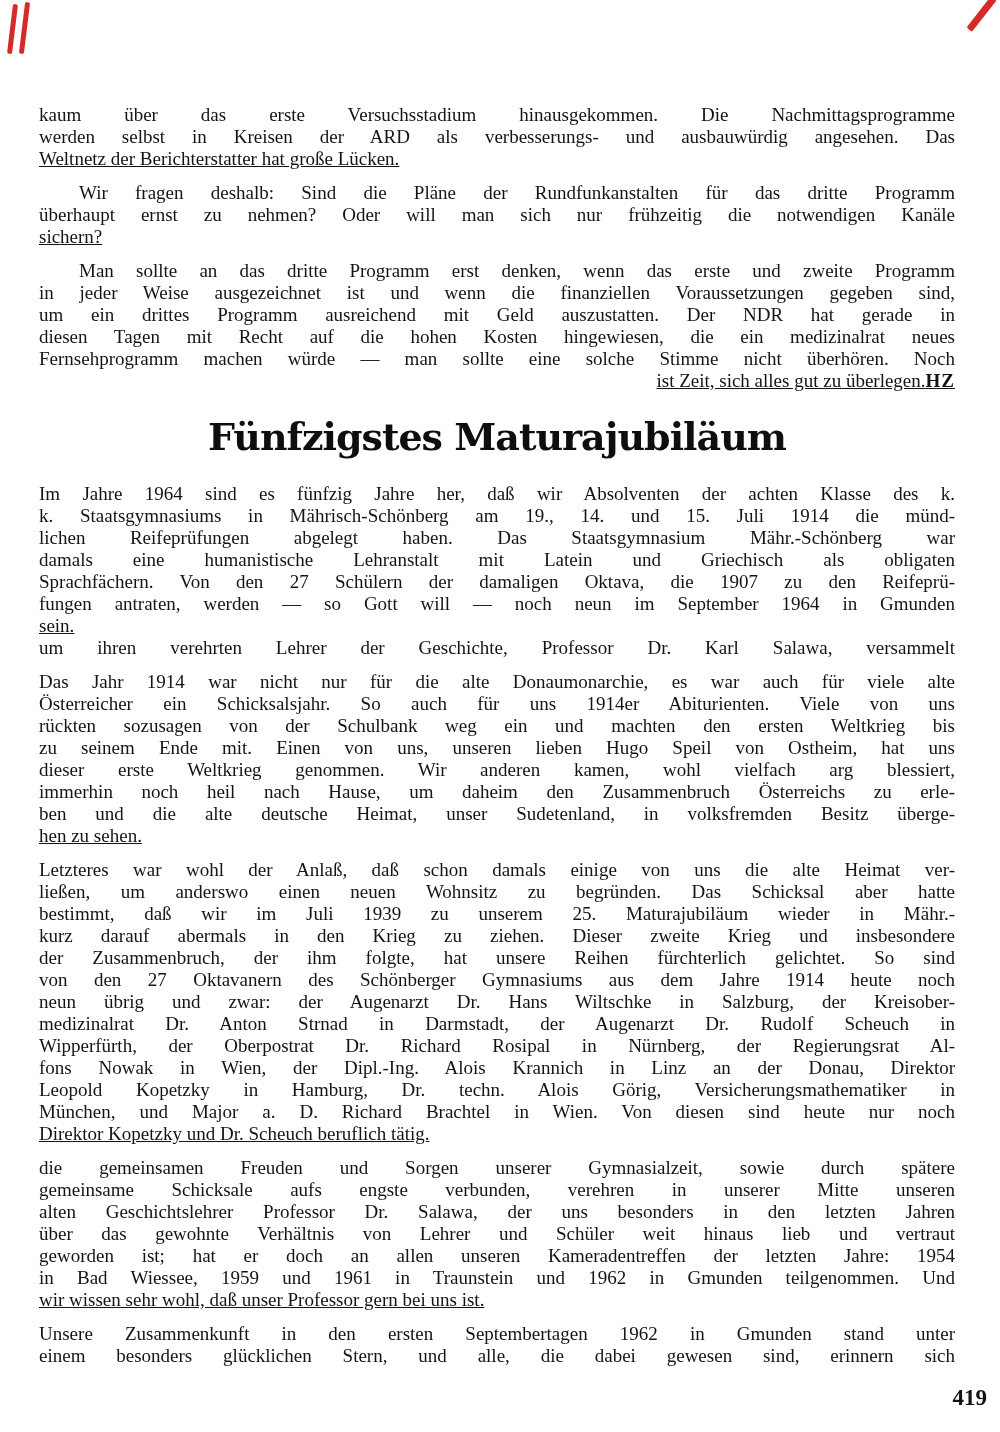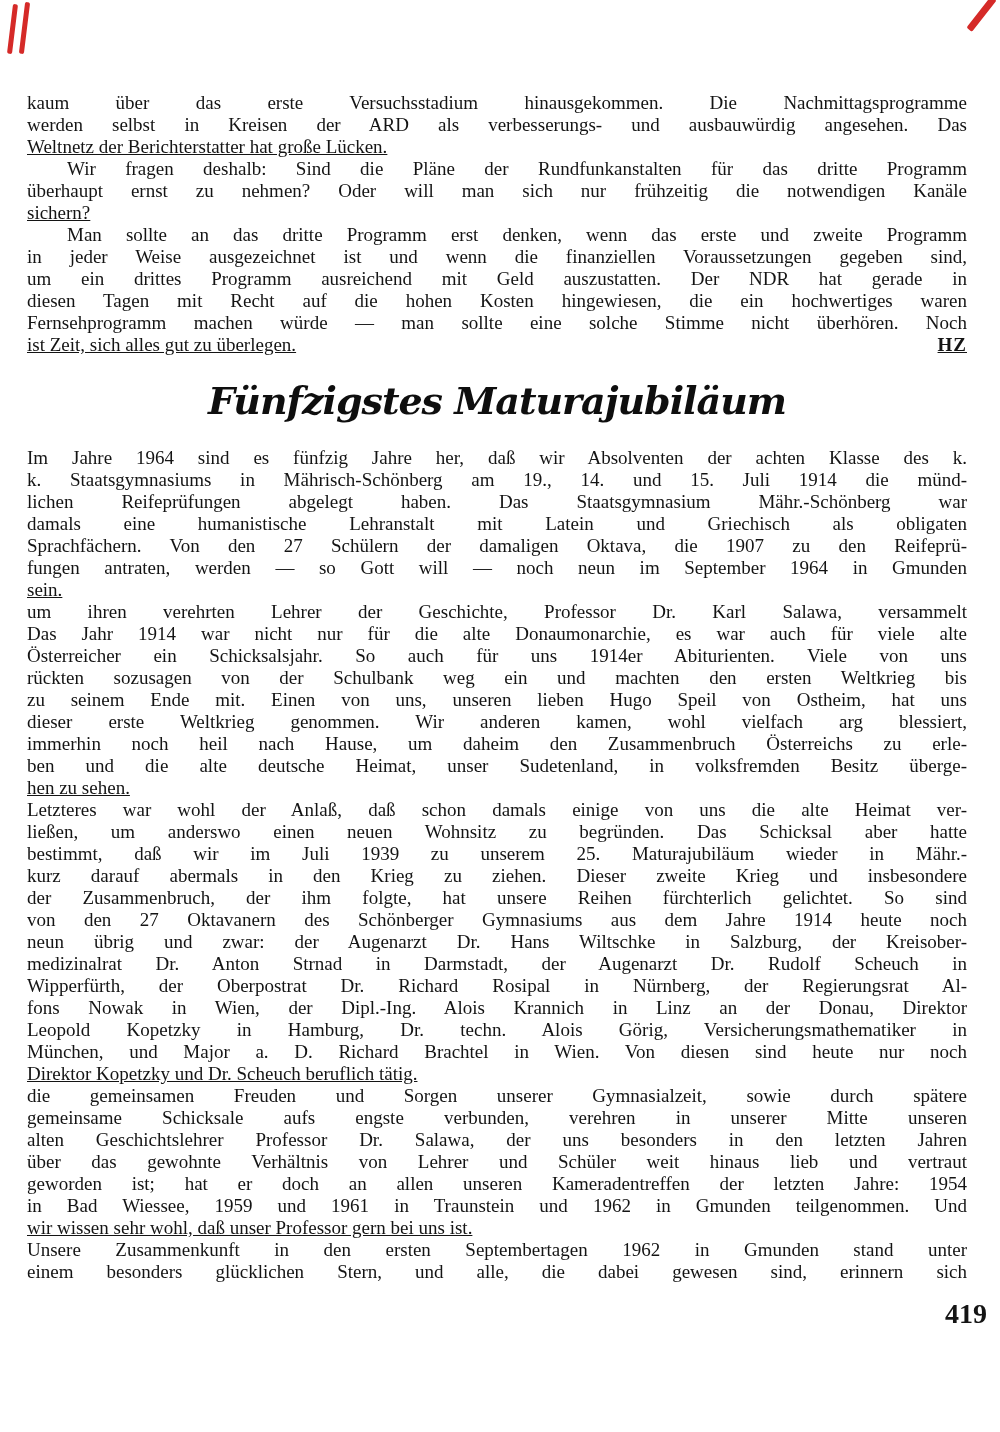--- a/index.html
+++ b/index.html
@@ -9,53 +9,52 @@
     position:relative;
     overflow:hidden;
     font-family:"Liberation Serif","DejaVu Serif",serif;
     color:#141414;
   }
   .content{
     position:absolute;
     left:27px;top:92px;
     width:940px;
   }
-  .para{margin:0;}
+  .para{margin:12px;}
   .line{
     font-size:19px;
     line-height:22px;
     text-align:justify;
     text-align-last:justify;
     white-space:normal;
   }
   .line.last{text-align-last:left;text-decoration:underline;}
   .para.indent .line:first-child{text-indent:40px;}
   .sig-row{
     display:flex;
-    justify-content:space-between;
+    justify-content:flex-end;
     align-items:baseline;
   }
   .sig{font-weight:bold;letter-spacing:1px;}
   .title{
     margin:22px 0 23px 0;
     text-align:center;
     font-family:"DejaVu Serif","Liberation Serif",serif;
     font-weight:bold;
-    font-style:italic;
     font-size:38px;
     line-height:46px;
     letter-spacing:-1px;
     color:#0e0e0e;
   }
   .pageno{
     margin-top:20px;
     margin-right:-20px;
     text-align:right;
     font-weight:bold;
-    font-size:28px;
+    font-size:23px;
     line-height:22px;
   }
   
   .red-mark{position:absolute;}
   .red-mark i{
     display:block;position:absolute;
     background:#d52a28;border-radius:2px;
   }
   .mark-left{left:8px;top:2px;width:26px;height:56px;}
   .mark-left i.s1{left:2px;top:2px;width:5px;height:50px;transform:rotate(7deg);}
@@ -83,21 +82,21 @@
       </div>
       <div class="para indent">
         <div class="line">Wir fragen deshalb: Sind die Pläne der Rundfunkanstalten für das dritte Programm</div>
         <div class="line">überhaupt ernst zu nehmen? Oder will man sich nur frühzeitig die notwendigen Kanäle</div>
         <div class="line last">sichern?</div>
       </div>
       <div class="para indent">
         <div class="line">Man sollte an das dritte Programm erst denken, wenn das erste und zweite Programm</div>
         <div class="line">in jeder Weise ausgezeichnet ist und wenn die finanziellen Voraussetzungen gegeben sind,</div>
         <div class="line">um ein drittes Programm ausreichend mit Geld auszustatten. Der NDR hat gerade in</div>
-        <div class="line">diesen Tagen mit Recht auf die hohen Kosten hingewiesen, die ein hochwertiges waren</div>
+        <div class="line">diesen Tagen mit Recht auf die hohen Kosten hingewiesen, die ein medizinalrat neues</div>
         <div class="line">Fernsehprogramm machen würde — man sollte eine solche Stimme nicht überhören. Noch</div>
         <div class="line last sig-row">
           <span>ist Zeit, sich alles gut zu überlegen.</span>
           <span class="sig">HZ</span>
         </div>
       </div>
     </div>
   <h1 class="title">Fünfzigstes Maturajubiläum</h1>
   <div id="article">
       <div class="para">

